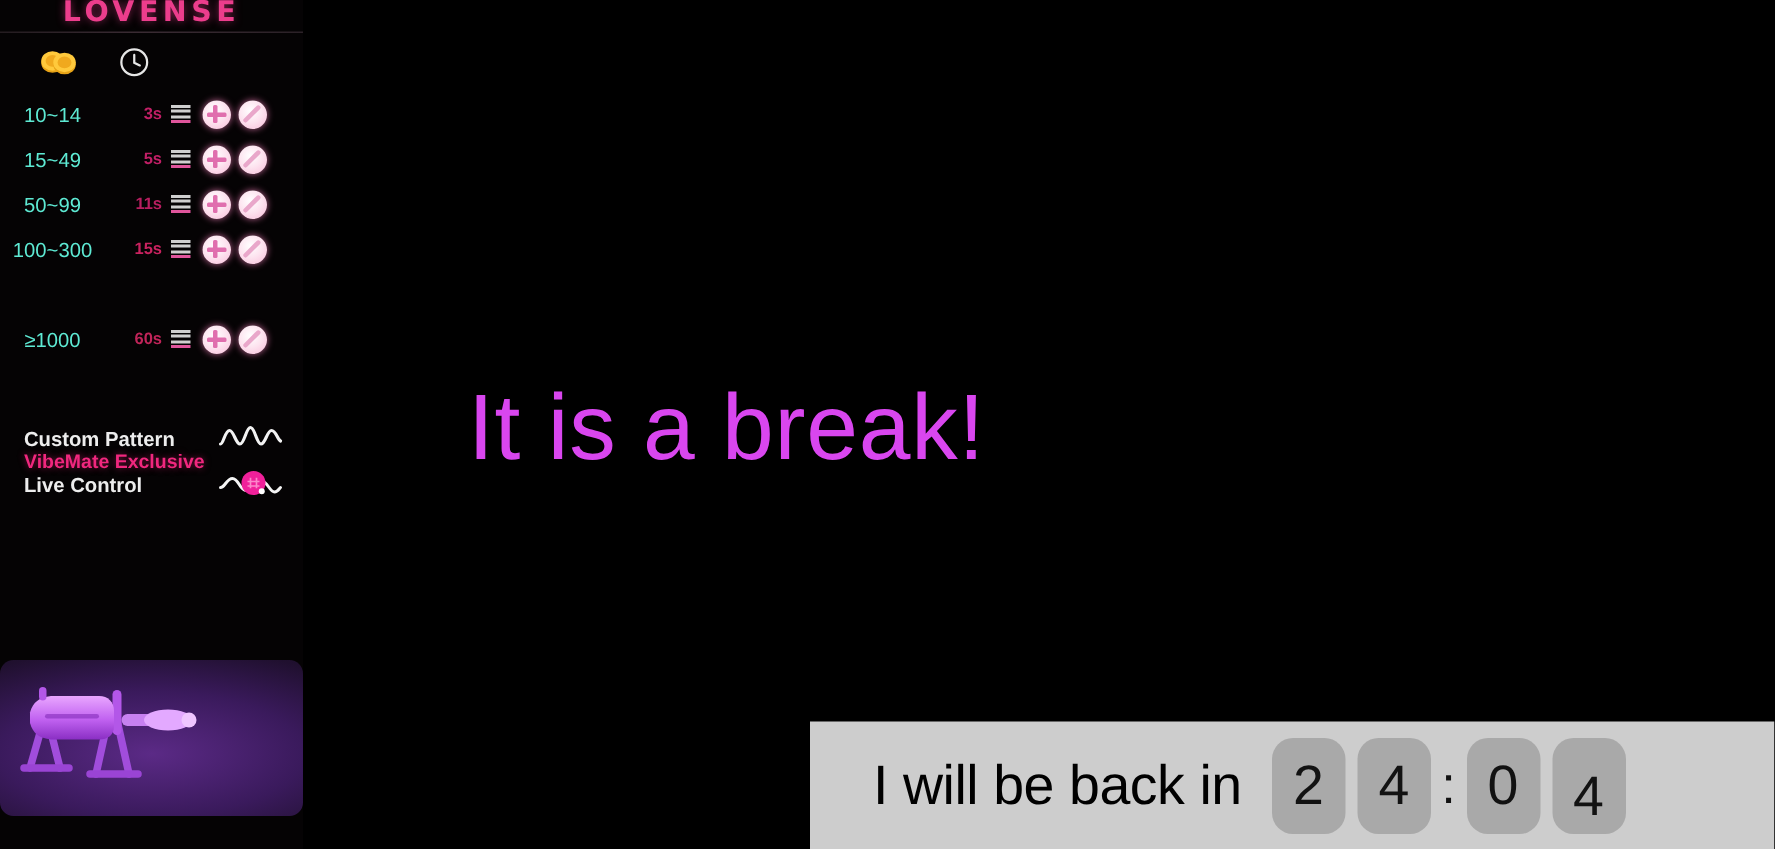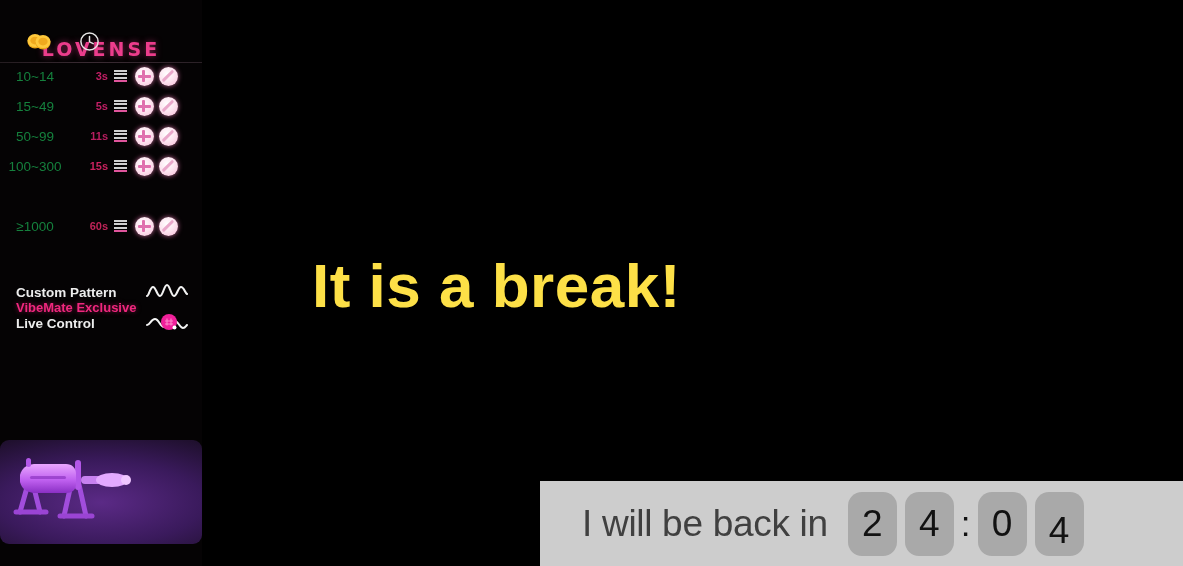--- a/index.html
+++ b/index.html
@@ -12,21 +12,21 @@
   #stage { position: relative; width: 1183px; height: 566px; background: #000; }
 
   
   #sidebar {
     position: absolute; left: 0; top: 0;
     width: 202px; height: 566px;
     background: #050304;
   }
   #logo-wrap {
     height: 22px; position: relative;
-    display: flex; align-items: flex-start; justify-content: center; margin-top: 41px;
+    display: flex; align-items: flex-start; justify-content: center;
   }
   #logo {
     font-family: "DejaVu Sans", sans-serif;
     font-size: 19px; font-weight: 700;
     letter-spacing: 3px;
     color: #ec3d8c;
     line-height: 20px;
     margin-top: -2px;
     text-shadow: 0 0 6px rgba(236,61,140,.55);
   }
@@ -49,21 +49,21 @@
     width: 21px; height: 21px;
   }
 
   
   .level-row {
     position: absolute; left: 0; width: 202px; height: 30px;
     display: flex; align-items: center;
   }
   .lr-range {
     width: 70px; text-align: center;
-    color: #15803d; font-size: 13.5px;
+    color: #5eead4; font-size: 13.5px;
     font-family: "Liberation Sans", sans-serif;
     white-space: nowrap;
   }
   .lr-dur {
     width: 38px; text-align: right;
     font-size: 11px; font-weight: 600;
   }
   .lr-bars {
     width: 24px; display: flex; flex-direction: column;
     align-items: center; gap: 1.5px;
@@ -120,40 +120,40 @@
     border-radius: 9px;
     background:
       radial-gradient(ellipse 120% 95% at 50% 60%, #5b2a86 0%, #3a1a5c 42%, #20102f 72%, #160b20 100%);
     overflow: hidden;
   }
   #device-card svg { position: absolute; left: 0; top: 0; }
 
   
   #break-text {
     position: absolute; left: 312px; top: 252px;
-    font-size: 62px; font-weight: 700;
-    color: #fde047;
+    font-size: 62px; font-weight: 400;
+    color: #d946ef;
     font-family: "Liberation Sans", sans-serif;
     letter-spacing: 0.5px;
     line-height: 68px;
     white-space: nowrap;
   }
 
   
   #banner {
     position: absolute; left: 540px; top: 481px;
     width: 643px; height: 85px;
     background: #cdcdcd;
     display: flex; align-items: center;
   }
   #banner-inner {
     display: flex; align-items: center; margin-left: 42px;
   }
   #banner-label {
-    font-size: 37px; color: #404040;
+    font-size: 37px; color: #000000;
     font-family: "Liberation Sans", sans-serif;
     white-space: nowrap;
     letter-spacing: -0.3px;
     margin-right: 16px;
   }
   .digit-grp { display: flex; align-items: center; }
   .digit {
     width: 49px; height: 64px;
     background: #a9a9a9;
     border-radius: 14px;

